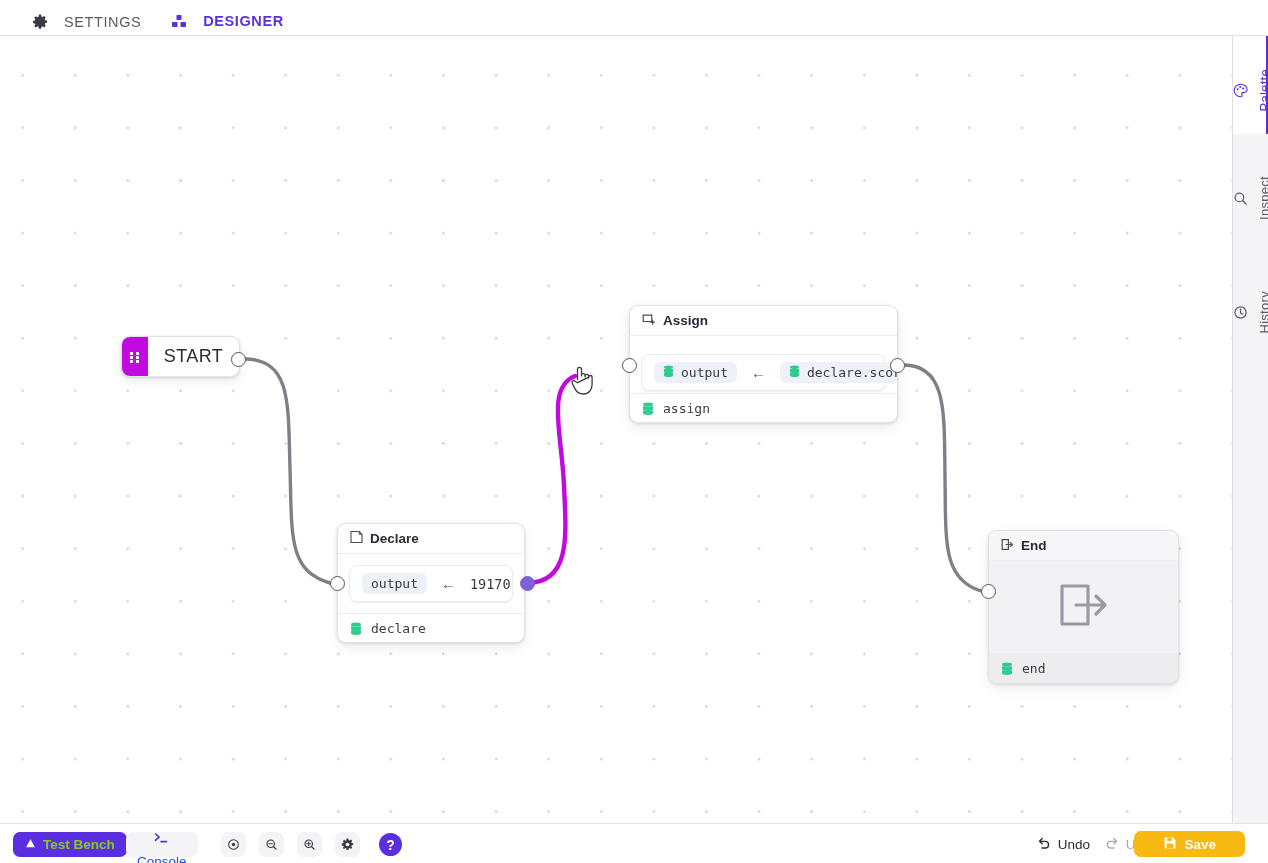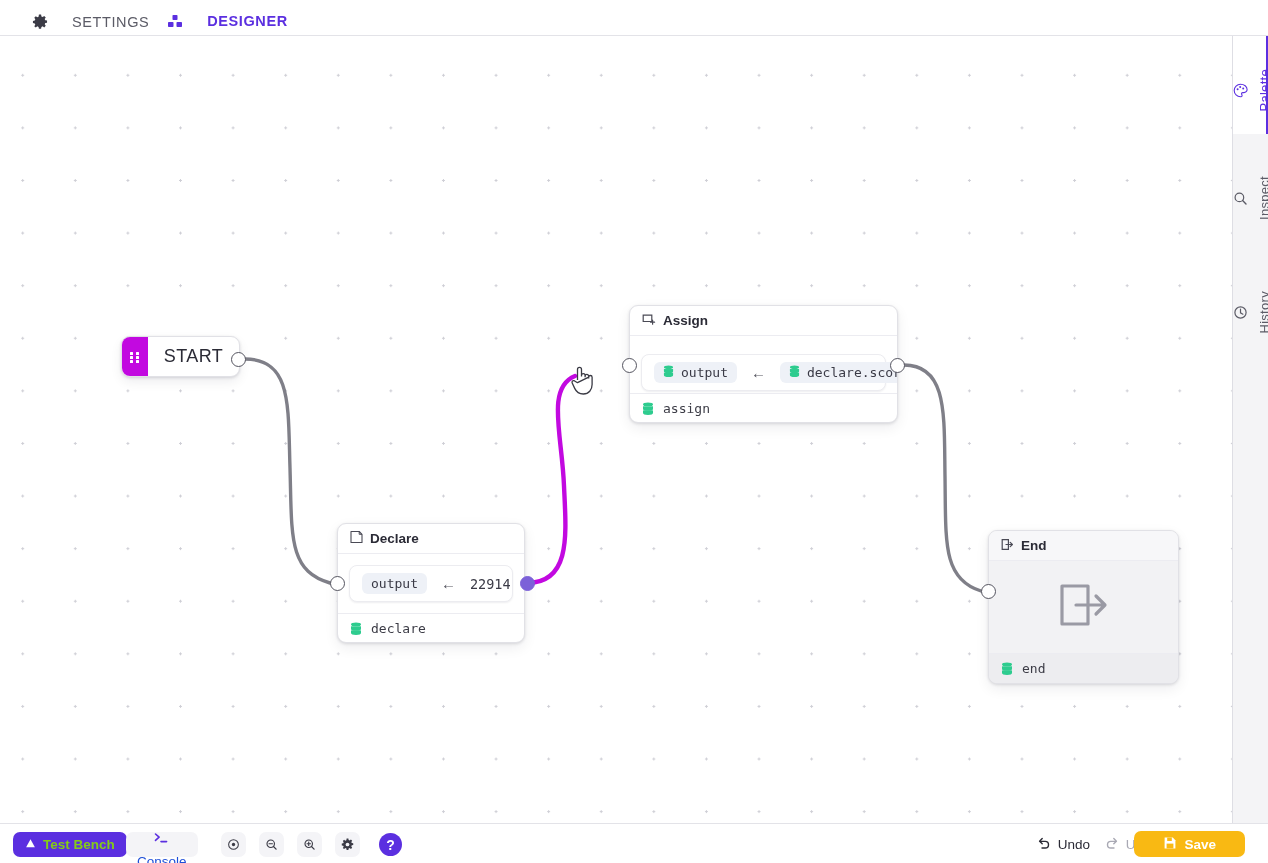--- a/index.html
+++ b/index.html
@@ -19,21 +19,21 @@
   #topbar {
     position: absolute; left: 0; top: 0;
     width: 1268px; height: 36px;
     background: #ffffff;
     border-bottom: 1px solid #e3e3e8;
     box-sizing: border-box;
   }
   .tab {
     position: absolute;
     top: 0; height: 44px;
-    display: flex; align-items: center; gap: 24px;
+    display: flex; align-items: center; gap: 16px;
     font-size: 14.5px; letter-spacing: 0.6px;
     color: #5b5b66;
     cursor: pointer;
     box-sizing: border-box;
   }
   .tab.active { color: #5b2fe0; font-weight: 600; border-bottom: 3px solid #5b2fe0; }
   #tab-settings { left: 32px; }
   #tab-designer { left: 149px; width: 157px; justify-content: center; }
   .tabicon { display: inline-flex; width: 16px; height: 16px; }
 
@@ -301,21 +301,21 @@
             <path d="M1 1.5h8.2L12 4.3V12.5H1z" fill="#ffffff" stroke="#4a4a55" stroke-width="1.1" stroke-linejoin="round"></path>
             <path d="M9.2 1.5v2.8H12" fill="none" stroke="#4a4a55" stroke-width="1"></path>
           </svg>
         </span>
         <span>Declare</span>
       </div>
       <div class="node-body" style="height:59px;">
         <div class="expr-card" style="width:164px; justify-content:space-between;">
           <span class="chip">output</span>
           <span class="arrow">←</span>
-          <span class="plain">22914</span>
+          <span class="plain">19170</span>
         </div>
       </div>
       <div class="node-foot">
         <span class="dbicon">
           <svg width="12" height="14" viewBox="0 0 12 14">
             <ellipse cx="6" cy="2.4" rx="5" ry="1.9" fill="#2ecc8f"></ellipse>
             <rect x="1" y="4.3" width="10" height="2.6" fill="#2ecc8f"></rect>
             <ellipse cx="6" cy="6.9" rx="5" ry="1.9" fill="#2ecc8f"></ellipse>
             <rect x="1" y="8.4" width="10" height="2.6" fill="#2ecc8f"></rect>
             <ellipse cx="6" cy="11" rx="5" ry="1.9" fill="#2ecc8f"></ellipse>

